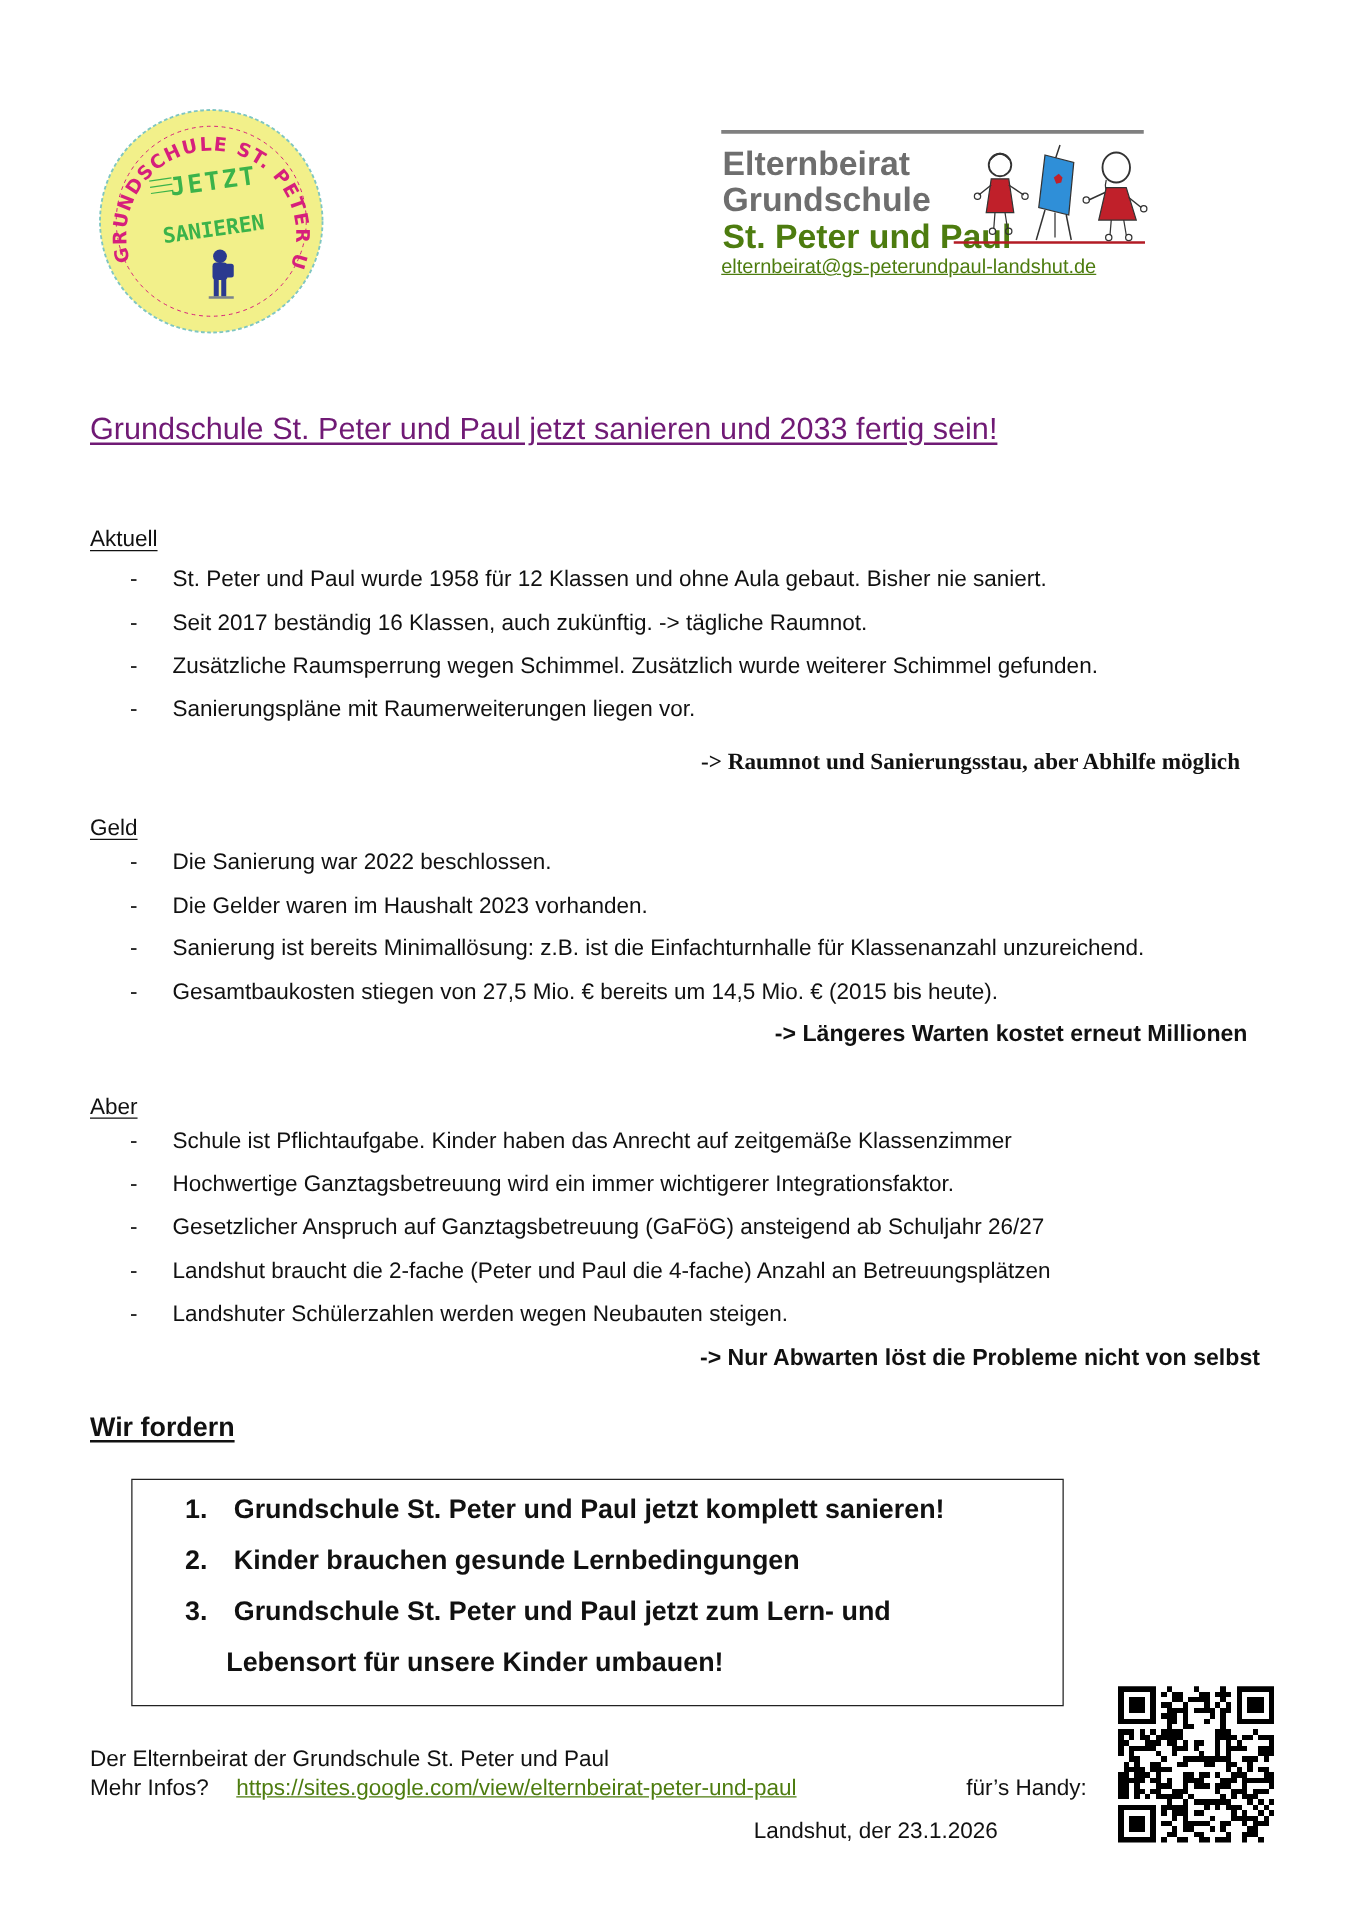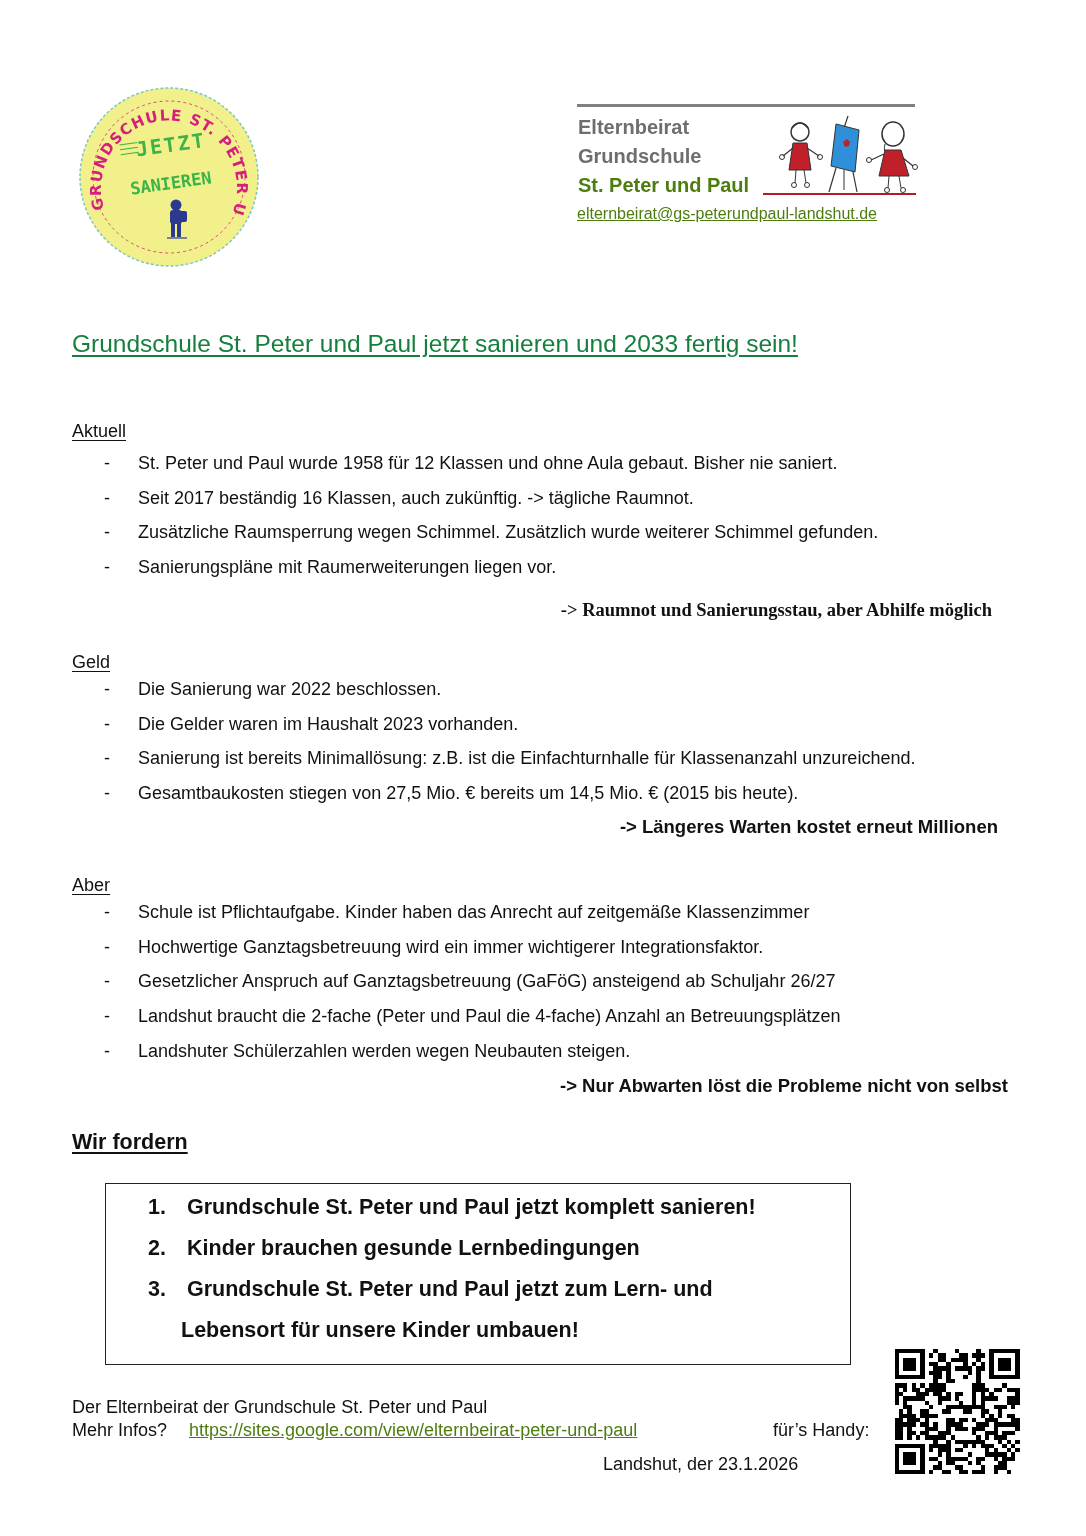--- a/index.html
+++ b/index.html
@@ -6,30 +6,30 @@
     body { width: 1086px; height: 1536px; position: relative; overflow: hidden;
            font-family: "Liberation Sans", sans-serif; color: #111; }
     .abs { position: absolute; }
 
     
     #logo { left: 78px; top: 86px; width: 182px; height: 182px; }
 
     
     #header-block { left: 577px; top: 104px; width: 345px; height: 130px; }
     #header-rule { position: absolute; left: 0; top: 0; width: 338px; height: 3px; background: #808080; }
-    .hb-line { position: absolute; left: 1px; font-weight: bold; font-size: 20px; color: #6e6e6e; }
+    .hb-line { position: absolute; left: 1px; font-weight: bold; font-size: 27px; color: #6e6e6e; }
     #hb-l1 { top: 12px; }
     #hb-l2 { top: 41px; }
     #hb-l3 { top: 70px; color: #4d7c0f; }
     #hb-red-rule { position: absolute; left: 186px; top: 89px; width: 153px; height: 2px; background: #b31b25; }
     #hb-email { position: absolute; left: 0; top: 101px; font-size: 16px; color: #4d7c0f; text-decoration: underline; }
     #kids { position: absolute; left: 196px; top: 6px; width: 150px; height: 84px; }
 
     
-    #title { left: 72px; top: 330px; font-size: 24.5px; text-decoration: underline; text-underline-offset: 3px; color: #15803d; white-space: nowrap; }
+    #title { left: 72px; top: 330px; font-size: 24.5px; text-decoration: underline; text-underline-offset: 3px; color: #701a75; white-space: nowrap; }
 
     .section-head { position: absolute; left: 72px; font-size: 18px; text-decoration: underline; text-underline-offset: 3px; }
     .bullet-list { position: absolute; left: 0; margin: 0; padding: 0; list-style: none; }
     .bullet-list li { position: relative; height: 34.7px; font-size: 18px; line-height: 20px; white-space: nowrap; }
     .bullet-list .dash { position: absolute; left: 104px; }
     .bullet-list .txt { position: absolute; left: 138px; }
     .conclusion { position: absolute; font-weight: bold; font-size: 18.5px; white-space: nowrap; }
 
     #wir { left: 72px; top: 1130px; font-size: 21.5px; font-weight: bold; text-decoration: underline; text-underline-offset: 3px; }
 

